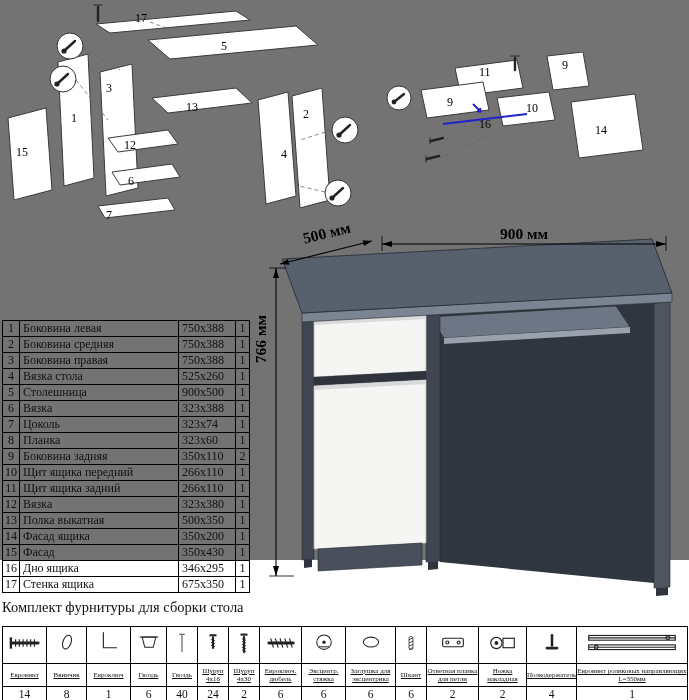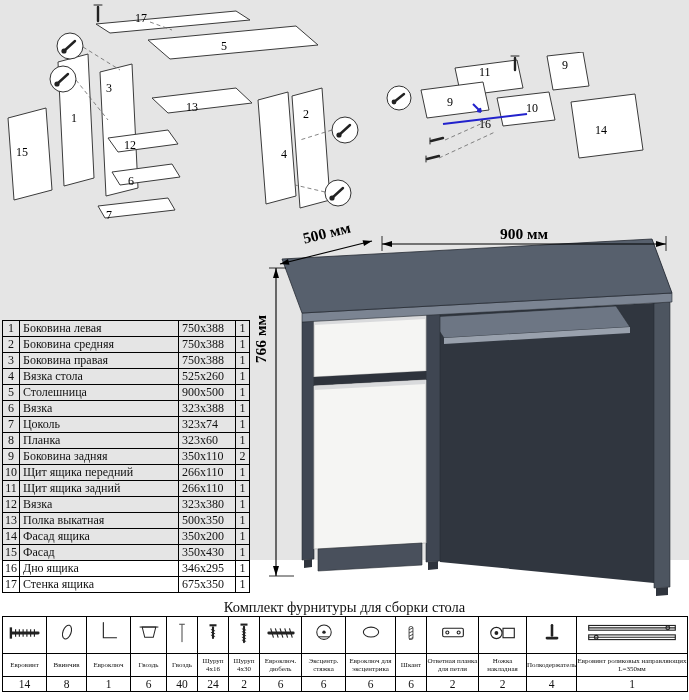--- a/index.html
+++ b/index.html
@@ -1,18 +1,18 @@
 <!DOCTYPE html>
 <html><head>
 <meta charset="utf-8">
 <style>
   html,body{margin:0;padding:0;}
   body{width:689px;height:700px;background:#fff;position:relative;
        font-family:"Liberation Serif",serif;color:#111;overflow:hidden;}
-  .sheet{position:absolute;left:0;top:0;width:689px;height:560px;background:#e5e5e5;}
+  .sheet{position:absolute;left:0;top:0;width:689px;height:560px;background:#737373;}
 
   
   .dg1{position:absolute;left:0;top:0;}
   .dg2{position:absolute;left:385px;top:52px;}
   .panel{fill:#fff;stroke:#3b3b3b;stroke-width:1;}
   .num{font-family:"Liberation Serif",serif;font-size:12px;fill:#000;}
   .lead{stroke:#666;stroke-width:.8;stroke-dasharray:4 3;fill:none;}
   .callout{fill:#fff;stroke:#333;stroke-width:1;}
   .screw{stroke:#222;stroke-width:2.4;stroke-linecap:round;}
   .screwthin{stroke:#222;stroke-width:1;stroke-linecap:round;}
@@ -28,26 +28,26 @@
   .parts{position:absolute;left:2px;top:320px;border-collapse:collapse;}
   .parts td{border:1px solid #000;font-size:12px;line-height:15px;height:15px;
             padding:0 3px;white-space:nowrap;}
   .parts .c-num{text-align:center;padding:0 2px;min-width:12px;}
   .parts .c-name{min-width:152px;}
   .parts .c-size{min-width:50px;}
   .parts .c-qty{text-align:center;padding:0 2px;min-width:9px;}
 
   
   .hw{position:absolute;left:2px;top:599px;width:685px;}
-  .hw-title{text-align:center;font-size:14.5px;margin:0 0 0 0;}
+  .hw-title{font-size:14.5px;margin:0 0 10px 0;}
   .hw-table{border-collapse:collapse;table-layout:fixed;width:685px;}
   .hw-table td{border:1px solid #000;text-align:center;vertical-align:middle;
                padding:0;overflow:hidden;}
   .icon-row td{height:36px;}
-  .name-row td{font-size:7px;line-height:8px;height:22px;font-family:"Liberation Serif",serif;}
+  .name-row td{font-size:7px;line-height:8px;height:22px;font-family:"Liberation Serif",serif;text-decoration:underline;}
   .qty-row td{font-size:11.5px;height:14px;}
   .hwic{stroke:#222;fill:none;stroke-width:1.2;}
   .hwic-bold{stroke:#222;fill:none;stroke-width:3;stroke-linecap:round;}
 </style>
 </head>
 <body>
 
 <div class="sheet">
 
   <svg class="dg1" width="395" height="252" viewBox="0 0 395 252">
@@ -408,21 +408,21 @@
         <tr class="name-row">
           <td>Евровинт</td>
           <td>Ввинчив</td>
           <td>Евроключ</td>
           <td>Гвоздь</td>
           <td>Гвоздь</td>
           <td>Шуруп 4x16</td>
           <td>Шуруп 4x30</td>
           <td>Евроключ. дюбель</td>
           <td>Эксцентр. стяжка</td>
-          <td>Евроключ для эксцентрика</td>
+          <td>Заглушка для эксцентрика</td>
           <td>Шкант</td>
           <td>Ответная планка для петли</td>
           <td>Ножка накладная</td>
           <td>Полкодержатель</td>
           <td>Евровинт роликовых направляющих L=350мм</td>
         </tr>
         <tr class="qty-row">
           <td>14</td>
           <td>8</td>
           <td>1</td>

